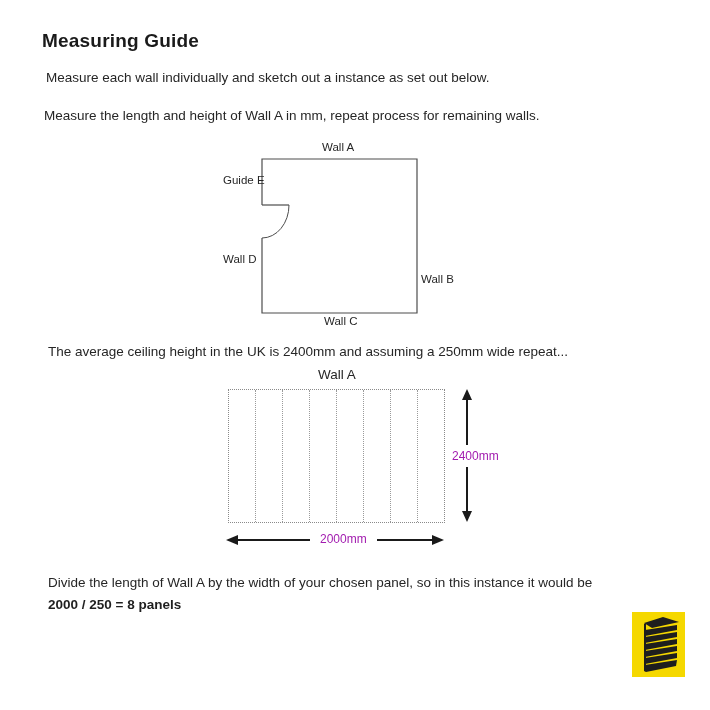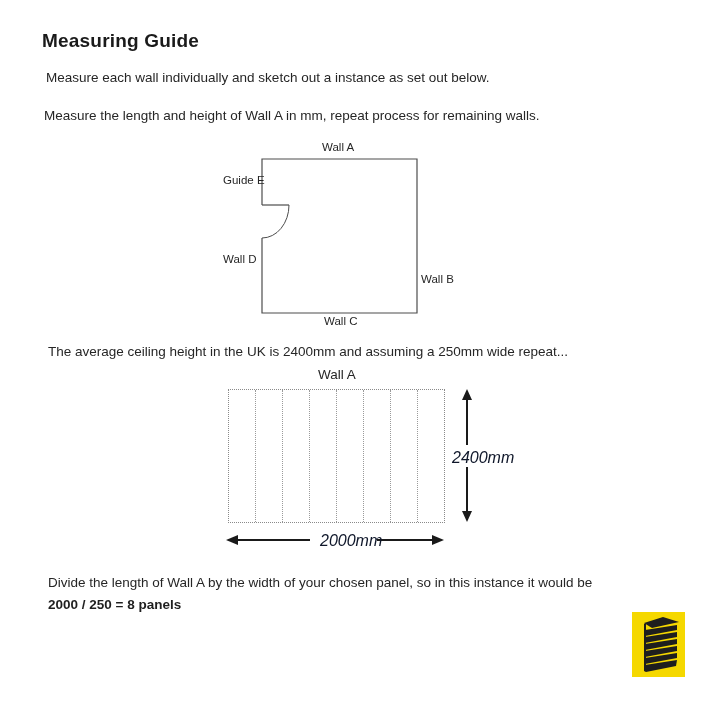--- a/index.html
+++ b/index.html
@@ -42,21 +42,21 @@
     width: 217px; height: 134px;
     border: 1px dotted #8a8a8a;
     display: flex;
     box-sizing: border-box;
     background: #ffffff;
   }
   .panel-cell { flex: 1 1 0; border-left: 1px dotted #9a9a9a; }
   .panel-cell:first-child { border-left: none; }
 
   .panel-arrows-svg { left: 220px; top: 385px; }
-  .dim-label { font-size: 16px; color: #0f172a; font-style: italic; }
+  .dim-label { font-size: 12px; color: #a21caf; }
   .pd-height-label { left: 452px; top: 449px; }
   .pd-width-label  { left: 320px; top: 532px; }
 
   .logo-svg { left: 632px; top: 612px; }
 
   svg { display: block; }
 </style>
 </head>
 <body>
 

